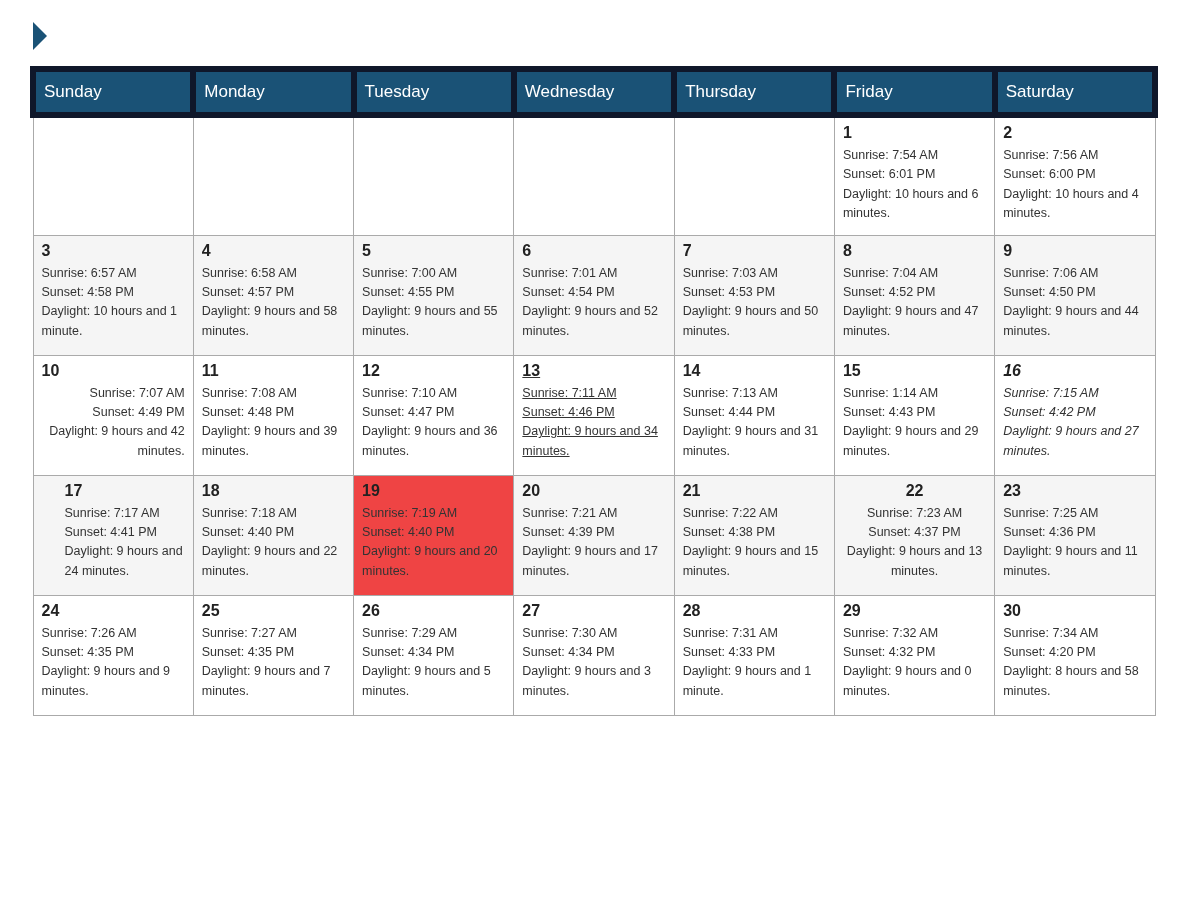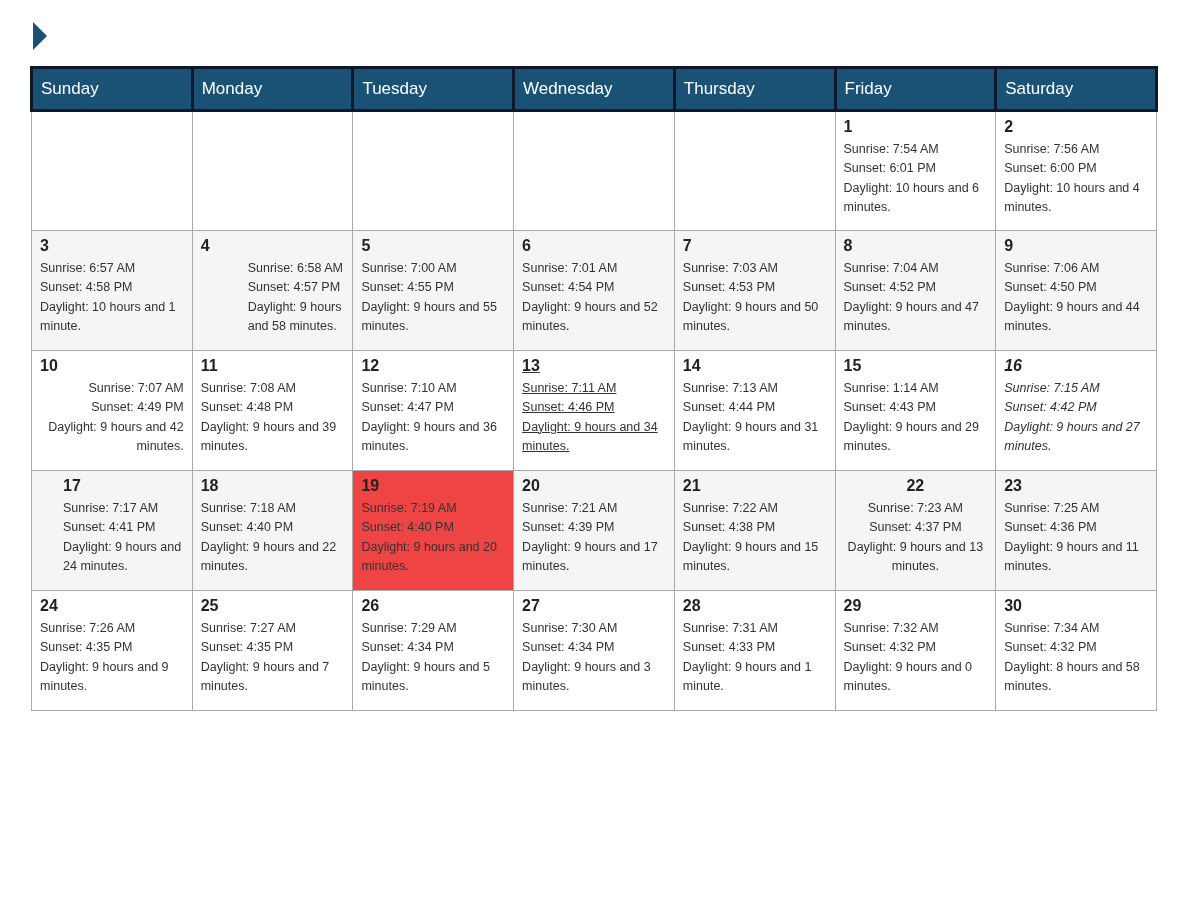--- a/index.html
+++ b/index.html
@@ -67,21 +67,21 @@
       border-collapse: collapse;
       border: 1px solid #999;
     }
     .calendar th {
       background-color: #1a5276;
       color: #fff;
       font-size: 17px;
       font-weight: normal;
       padding: 10px 8px;
       text-align: left;
-      border: 3px solid #0f172a;
+      border: 6px solid #0f172a;
     }
     .calendar td {
       vertical-align: top;
       width: 14.28%;
       padding: 6px 8px;
       border: 1px solid #aaa;
       font-size: 13px;
       color: #333;
       min-height: 100px;
       height: 120px;
@@ -163,21 +163,21 @@
       </tr>
       <tr>
         <td style="background-color: rgb(245, 245, 245);">
           <span class="day-num">3</span>
           <div class="day-info" style="white-space: pre-line;">Sunrise: 6:57 AM
 Sunset: 4:58 PM
 Daylight: 10 hours and 1 minute.</div>
         </td>
         <td style="background-color: rgb(245, 245, 245);">
           <span class="day-num">4</span>
-          <div class="day-info" style="white-space: pre-line; margin-left: 47px;">Sunrise: 6:58 AM
+          <div class="day-info" style="white-space: pre-line;">Sunrise: 6:58 AM
 Sunset: 4:57 PM
 Daylight: 9 hours and 58 minutes.</div>
         </td>
         <td style="background-color: rgb(245, 245, 245);">
           <span class="day-num">5</span>
           <div class="day-info" style="white-space: pre-line;">Sunrise: 7:00 AM
 Sunset: 4:55 PM
 Daylight: 9 hours and 55 minutes.</div>
         </td>
         <td style="background-color: rgb(245, 245, 245);">
@@ -326,18 +326,18 @@
         </td>
         <td style="background-color: rgb(255, 255, 255);">
           <span class="day-num">29</span>
           <div class="day-info" style="white-space: pre-line;">Sunrise: 7:32 AM
 Sunset: 4:32 PM
 Daylight: 9 hours and 0 minutes.</div>
         </td>
         <td style="background-color: rgb(255, 255, 255);">
           <span class="day-num">30</span>
           <div class="day-info" style="white-space: pre-line;">Sunrise: 7:34 AM
-Sunset: 4:32 PM
+Sunset: 4:20 PM
 Daylight: 8 hours and 58 minutes.</div>
         </td>
       </tr>
     </tbody>
 </table>
 
 </body></html>

